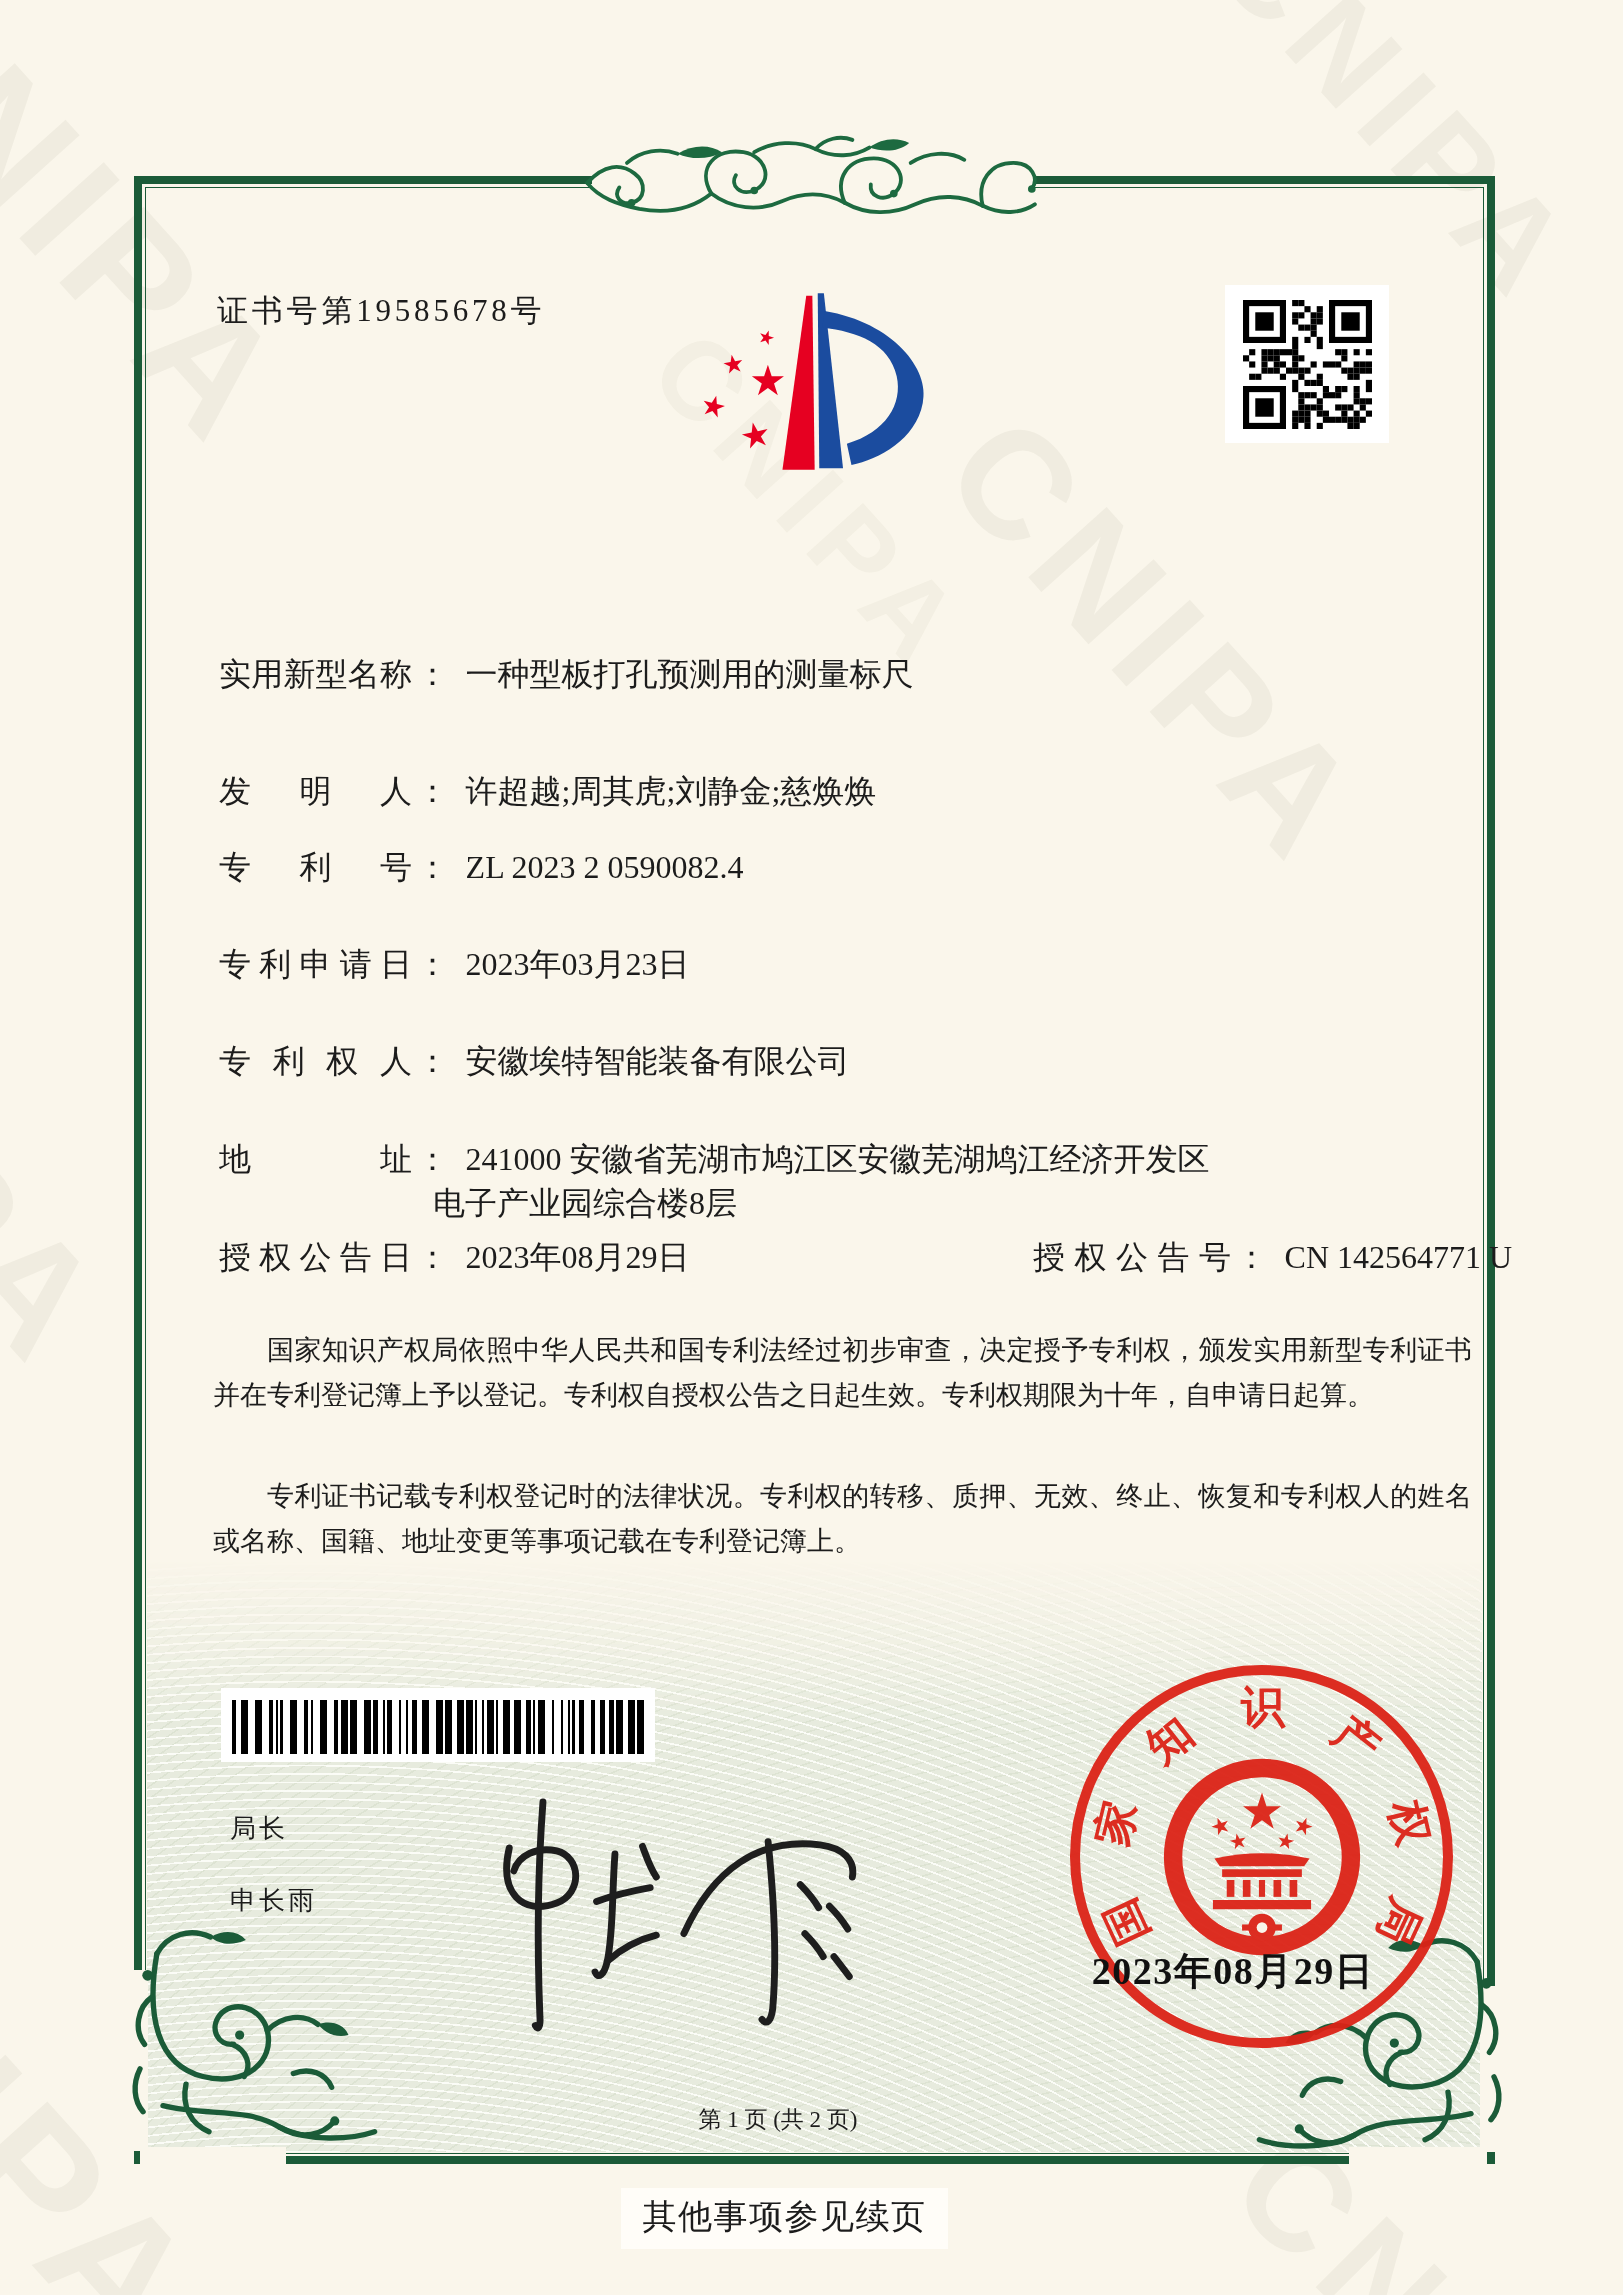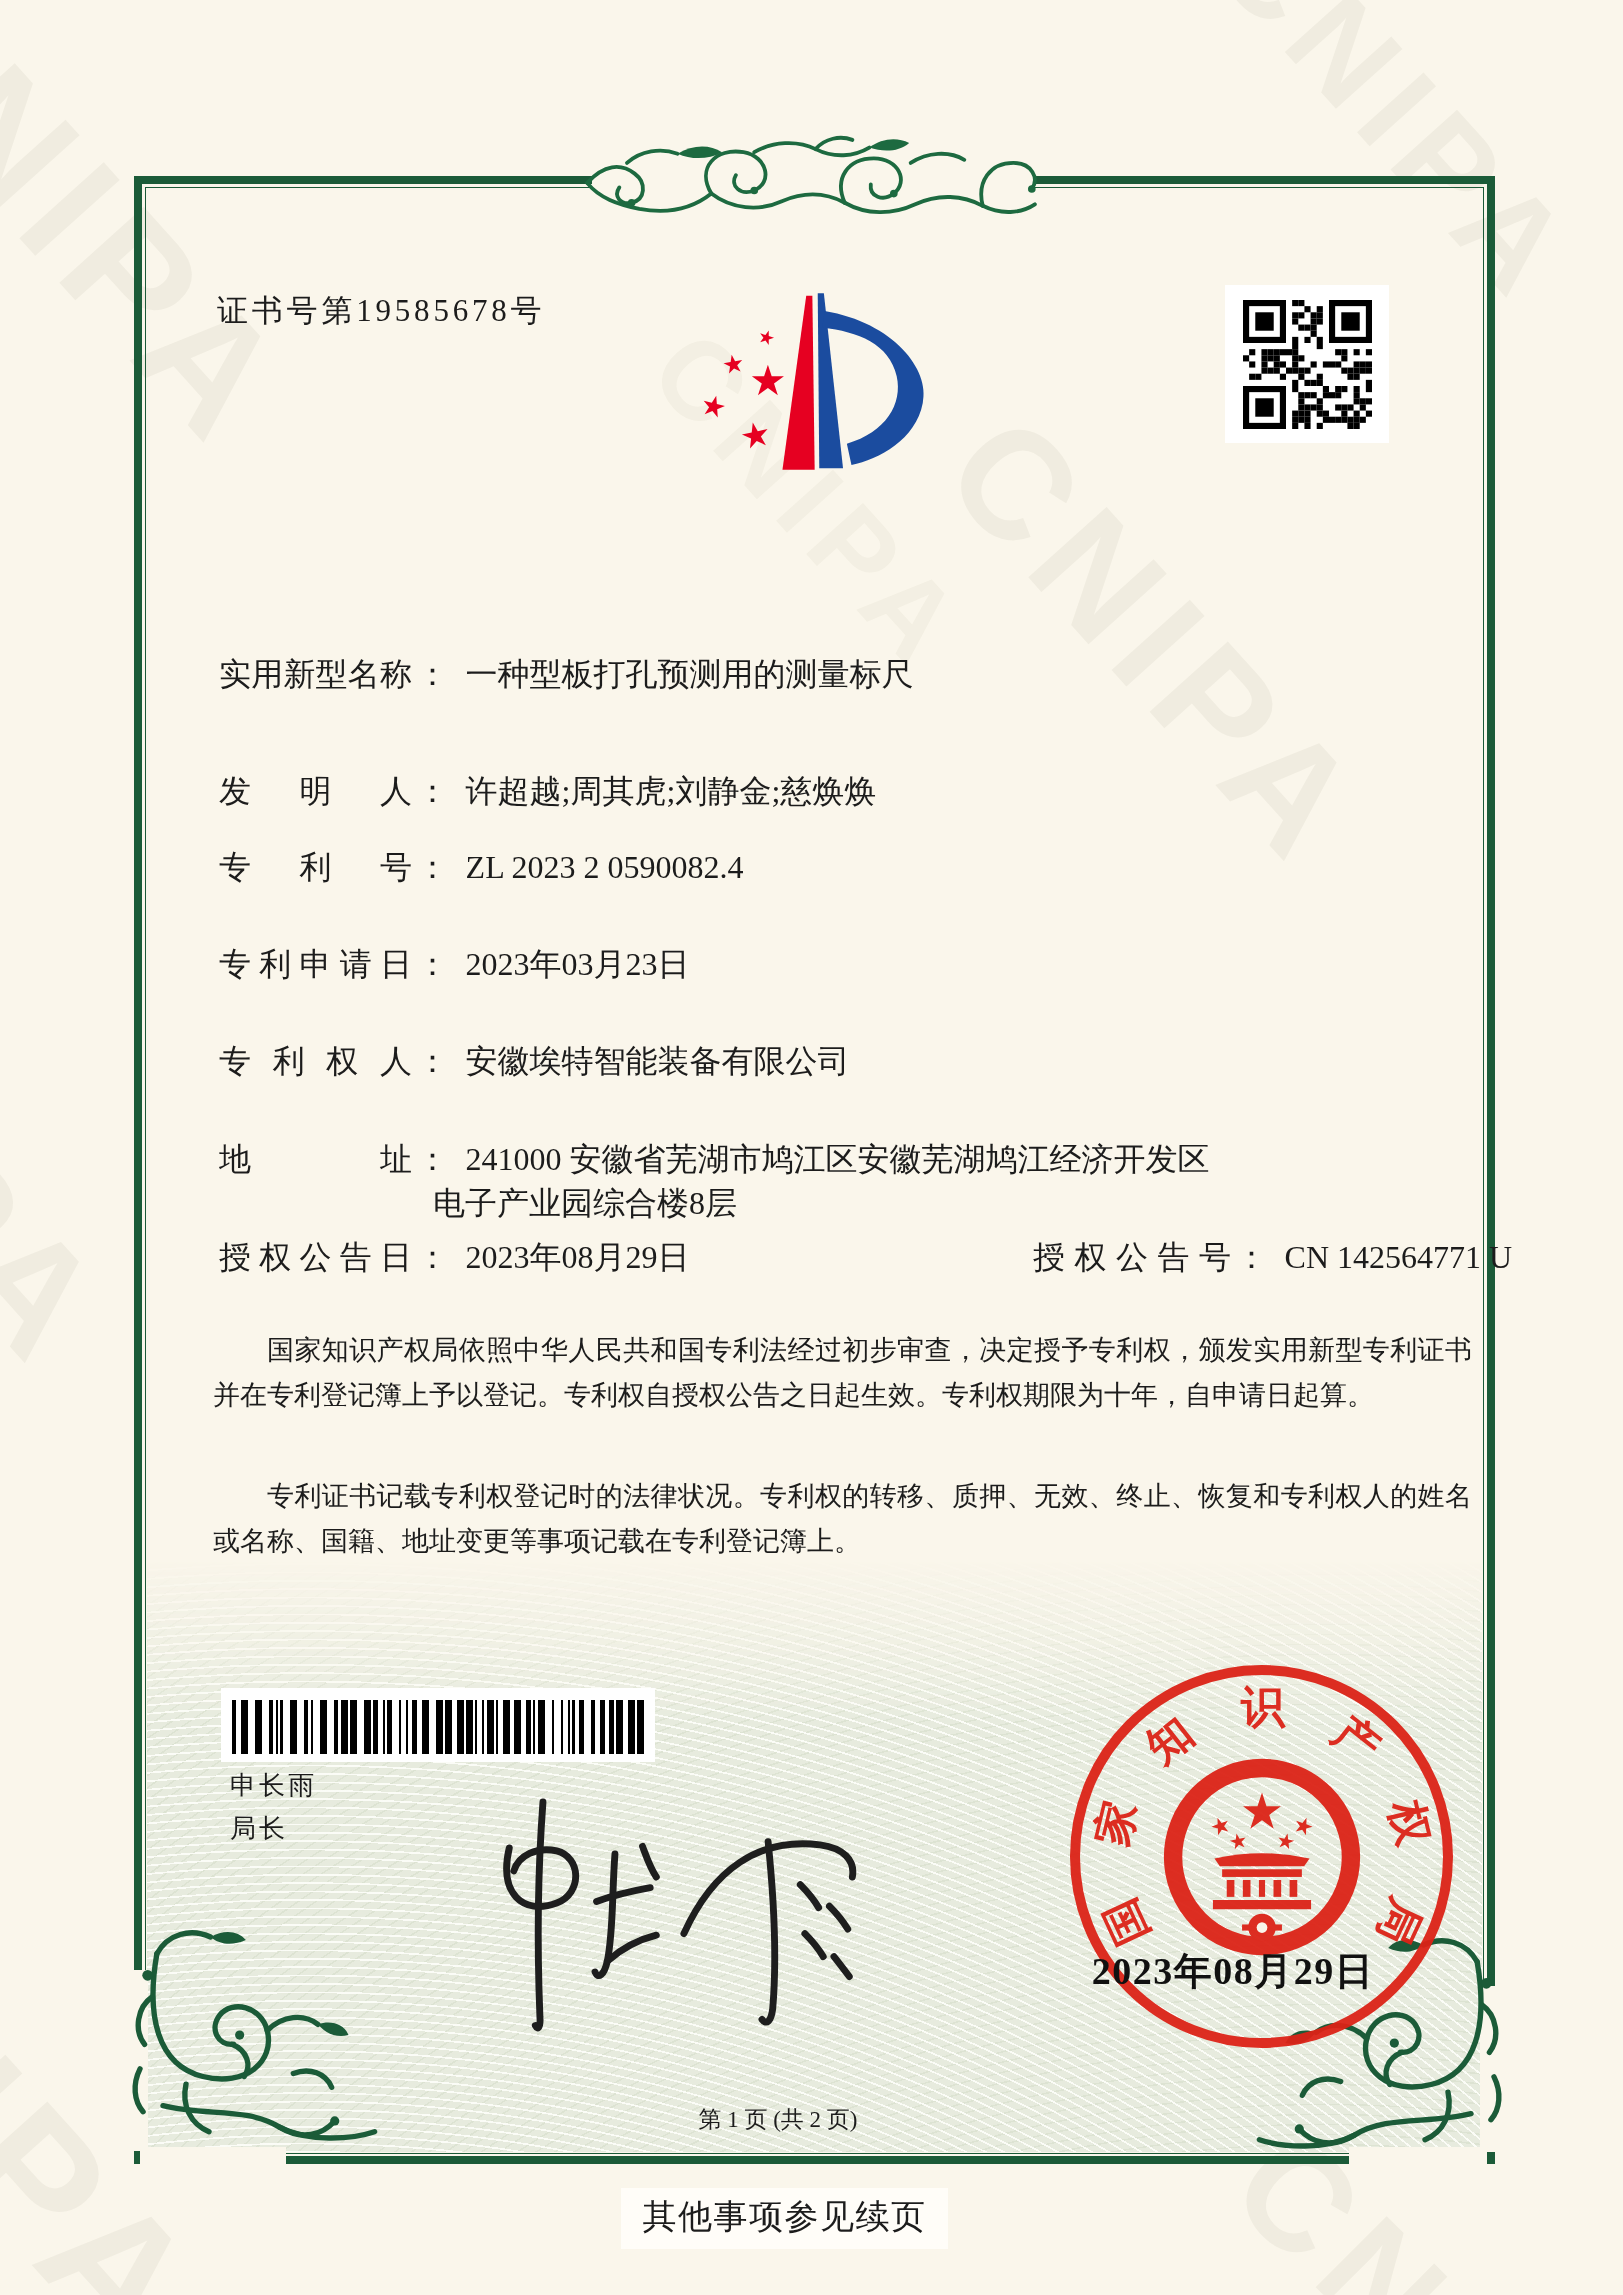--- a/index.html
+++ b/index.html
@@ -368,21 +368,21 @@
         <div style="width: 4.6px; background: rgb(0, 0, 0); margin-right: 4.6px; flex: 0 0 auto;"></div>
         <div style="width: 4.6px; background: rgb(0, 0, 0); margin-right: 4.6px; flex: 0 0 auto;"></div>
         <div style="width: 4.6px; background: rgb(0, 0, 0); margin-right: 2.3px; flex: 0 0 auto;"></div>
         <div style="width: 7px; background: rgb(0, 0, 0); margin-right: 4.6px; flex: 0 0 auto;"></div>
         <div style="width: 7px; background: rgb(0, 0, 0); margin-right: 2.3px; flex: 0 0 auto;"></div>
         <div style="width: 7px; background: rgb(0, 0, 0); margin-right: 4.6px; flex: 0 0 auto;"></div>
       </div>
   </div>
 
   <div class="post" style="top:1811px;">局长</div>
-  <div class="post" style="top:1768px;">申长雨</div>
+  <div class="post" style="top:1883px;">申长雨</div>
 
   <svg class="abs" style="left:483px;top:1756px;" width="414" height="291" viewBox="0 0 540 380">
     <g fill="none" stroke="#1e1e1e" stroke-width="9" stroke-linecap="round" stroke-linejoin="round">
       <path d="M78,60 C72,140 70,240 74,340 C75,352 72,360 68,352"></path>
       <path d="M34,120 C20,180 52,208 96,192 C130,179 128,132 96,124 C70,118 46,130 40,150"></path>
       <path d="M172,128 C168,180 170,230 162,268 C158,286 150,292 146,282"></path>
       <path d="M148,190 C170,182 196,176 218,172"></path>
       <path d="M208,118 C214,134 218,146 226,158"></path>
       <path d="M162,268 C180,252 202,240 226,234"></path>
       <path d="M262,232 C300,148 360,106 440,116 C470,120 486,136 482,158"></path>

